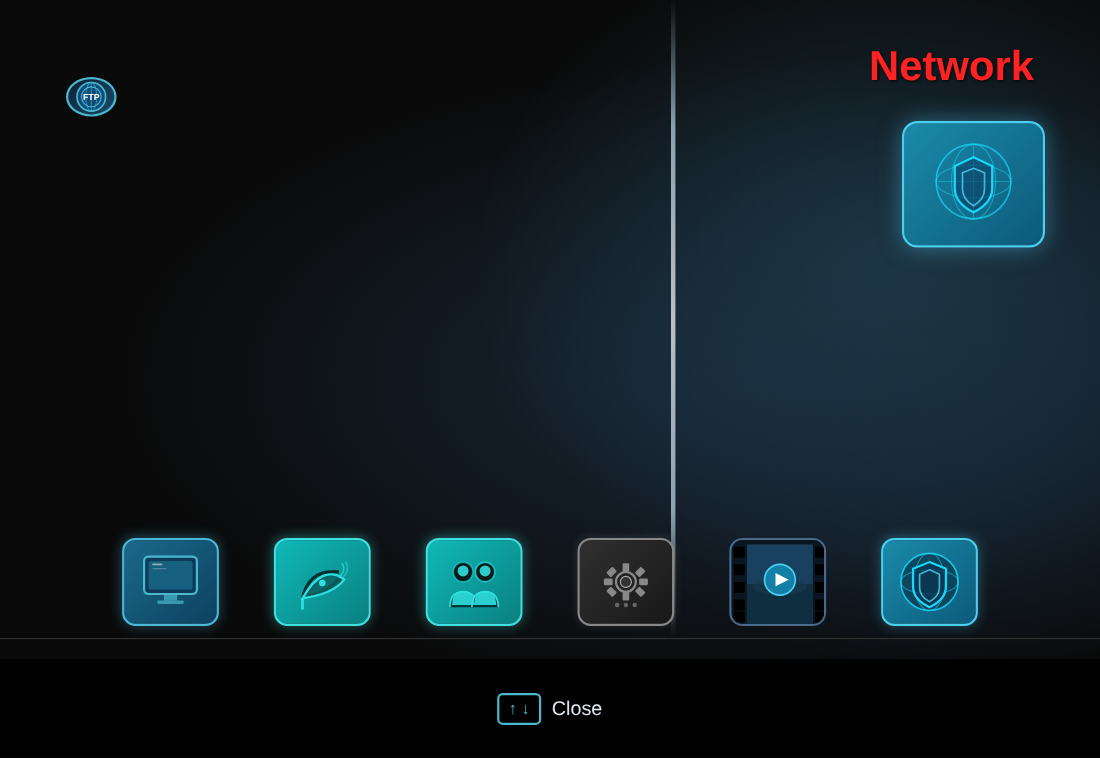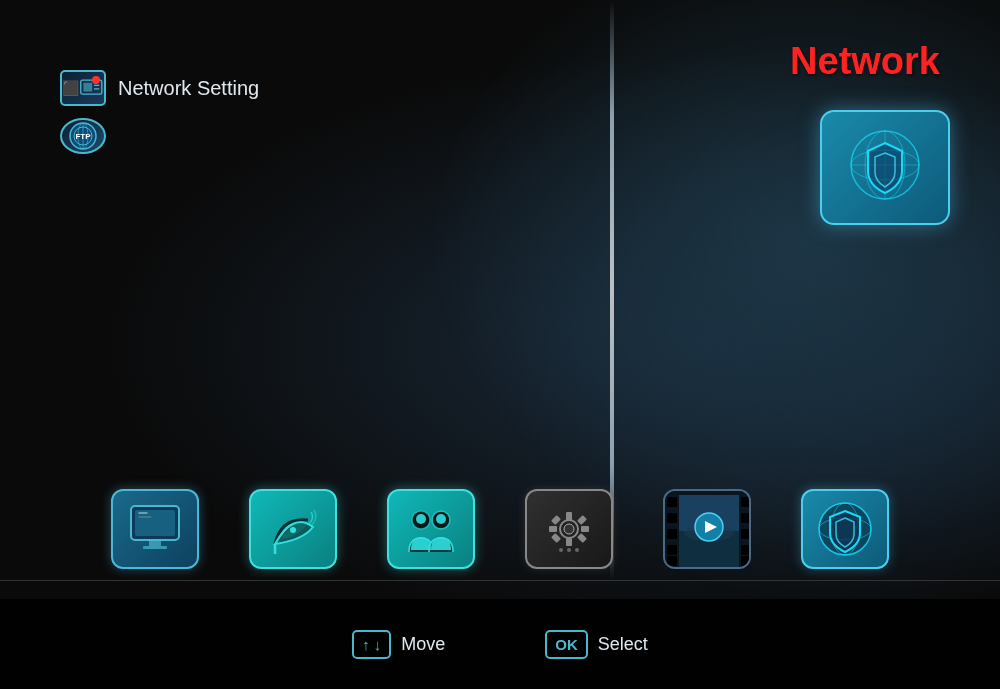--- a/index.html
+++ b/index.html
@@ -270,32 +270,20 @@
     <line x1="45" y1="8" x2="45" y2="76" stroke="#1ad8f8" stroke-width="1" opacity="0.4"></line>
 
     <path d="M45 20 L62 28 L62 48 Q62 62 45 70 Q28 62 28 48 L28 28 Z" fill="rgba(10,60,100,0.6)" stroke="#1ad8f8" stroke-width="2"></path>
 
     <path d="M45 30 L55 34 L55 49 Q55 58 45 64 Q35 58 35 49 L35 34 Z" fill="none" stroke="#4ad8f8" stroke-width="1.5" opacity="0.8"></path>
   </svg>
 </div>
 
 <div class="menu-list">
 
-  <div class="menu-item">
-    <div class="menu-icon icon-network-setting">
-      <svg width="28" height="22" viewBox="0 0 28 22">
-        <rect x="2" y="2" width="24" height="16" rx="2" fill="none" stroke="#4ab8cc" stroke-width="1.5"></rect>
-        <rect x="5" y="5" width="10" height="10" fill="#4ab8cc" opacity="0.6"></rect>
-        <line x1="17" y1="8" x2="23" y2="8" stroke="#4ab8cc" stroke-width="1.5"></line>
-        <line x1="17" y1="12" x2="23" y2="12" stroke="#4ab8cc" stroke-width="1.5"></line>
-      </svg>
-      <div class="icon-dot"></div>
-    </div>
-    <span>Network Setting</span>
-  </div>
 
   <div class="menu-item">
     <div class="menu-icon icon-ftp" style="border-radius:50%;">
       <svg width="30" height="30" viewBox="0 0 30 30">
         <circle cx="15" cy="15" r="13" fill="#0d4a7a" stroke="#4ab8cc" stroke-width="1.5"></circle>
         <circle cx="15" cy="15" r="9" fill="none" stroke="#4ab8cc" stroke-width="1"></circle>
         <line x1="15" y1="2" x2="15" y2="28" stroke="#4ab8cc" stroke-width="1" opacity="0.6"></line>
         <ellipse cx="15" cy="15" rx="5" ry="13" fill="none" stroke="#4ab8cc" stroke-width="1" opacity="0.6"></ellipse>
         <text x="15" y="18" text-anchor="middle" fill="#ffffff" font-size="8" font-weight="bold">FTP</text>
       </svg>
@@ -418,19 +406,15 @@
   </div>
 </div>
 
 <div class="divider"></div>
 
 <div class="bottom-bar">
   <div class="control-item">
     <span class="control-btn control-btn-arrows">
       <span>↑ ↓</span>
     </span>
-    <span>Move</span>
-  </div>
-  <div class="control-item">
-    <span class="control-btn">OK</span>
-    <span>Select</span>
+    <span>Close</span>
   </div>
 </div>
 
 </body></html>

